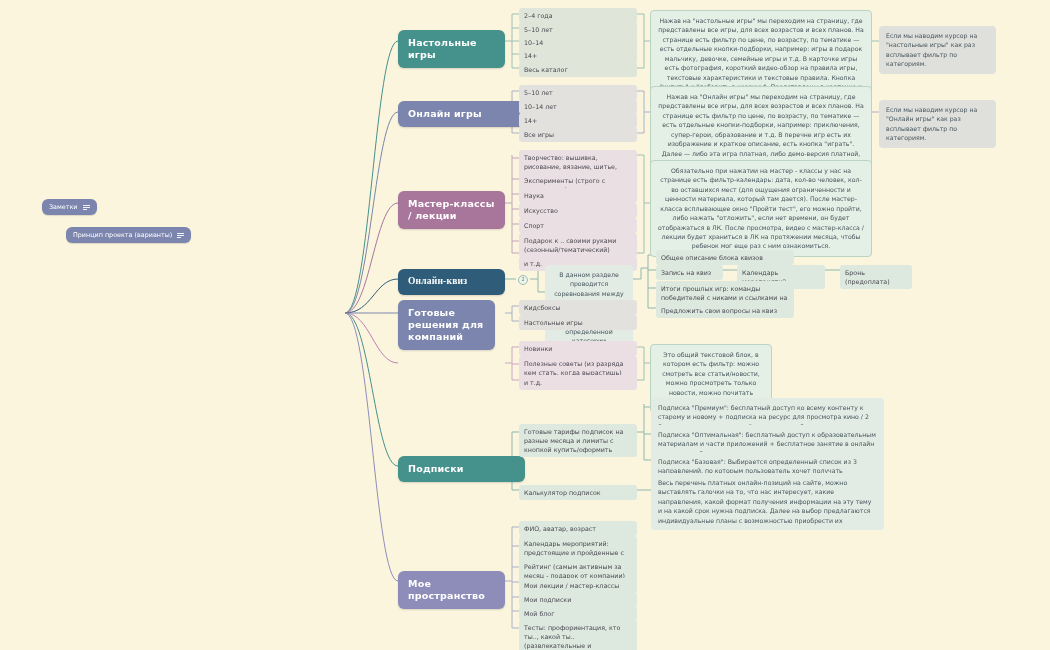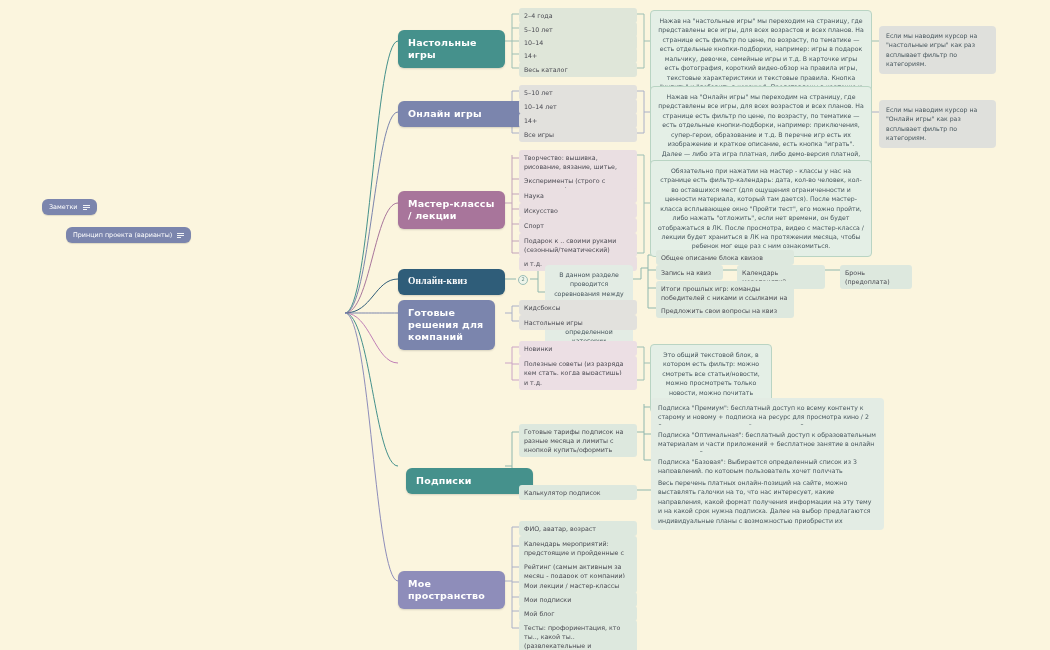--- a/index.html
+++ b/index.html
@@ -230,21 +230,21 @@
 
   <div class="branch br-blue" style="left:398px;top:300px;width:97px;">Готовые решения для компаний</div>
   <div class="chip chip-grey" style="left:519px;top:300px;width:118px;">Кидсбоксы</div>
   <div class="chip chip-grey" style="left:519px;top:315px;width:118px;">Настольные игры</div>
 
   <div class="chip chip-rose" style="left:519px;top:341px;width:118px;">Новинки</div>
   <div class="chip chip-rose" style="left:519px;top:356px;width:118px;">Полезные советы (из разряда кем стать, когда вырастишь)</div>
   <div class="chip chip-rose" style="left:519px;top:375px;width:118px;">и т.д.</div>
   <div class="note note-sea note-center" style="left:650px;top:344px;width:122px;">Это общий текстовой блок, в котором есть фильтр: можно смотреть все статьи/новости, можно просмотреть только новости, можно почитать статьи</div>
 
-  <div class="branch br-teal" style="left:398px;top:468px;width:127px;margin-left:8px;">Подписки</div>
+  <div class="branch br-teal" style="left:398px;top:456px;width:127px;">Подписки</div>
   <div class="chip chip-mint" style="left:519px;top:424px;width:118px;">Готовые тарифы подписок на разные месяца и лимиты с кнопкой купить/оформить</div>
   <div class="chip chip-mint" style="left:519px;top:485px;width:118px;">Калькулятор подписок</div>
   <div class="note note-plain" style="left:651px;top:398px;width:233px;">Подписка "Премиум": бесплатный доступ ко всему контенту к старому и новому + подписка на ресурс для просмотра кино / 2 бесплатных занятия в онлайн-школе по выбранному предмету + 100 очков бонусов</div>
   <div class="note note-plain" style="left:651px;top:425px;width:233px;">Подписка "Оптимальная": бесплатный доступ к образовательным материалам и части приложений + бесплатное занятие в онлайн школе по выбранному предмету</div>
   <div class="note note-plain" style="left:651px;top:452px;width:233px;">Подписка "Базовая": Выбирается определенный список из 3 направлений, по которым пользователь хочет получать бесплатный контент.</div>
   <div class="note note-plain" style="left:651px;top:473px;width:233px;">Весь перечень платных онлайн-позиций на сайте, можно выставлять галочки на то, что нас интересует, какие направления, какой формат получения информации на эту тему и на какой срок нужна подписка. Далее на выбор предлагаются индивидуальные планы с возможностью приобрести их</div>
 
   <div class="branch br-lav" style="left:398px;top:571px;width:107px;">Мое пространство</div>
   <div class="chip chip-mint" style="left:519px;top:521px;width:118px;">ФИО, аватар, возраст</div>
   <div class="chip chip-mint" style="left:519px;top:536px;width:118px;">Календарь мероприятий: предстоящие и пройденные с итогами</div>

